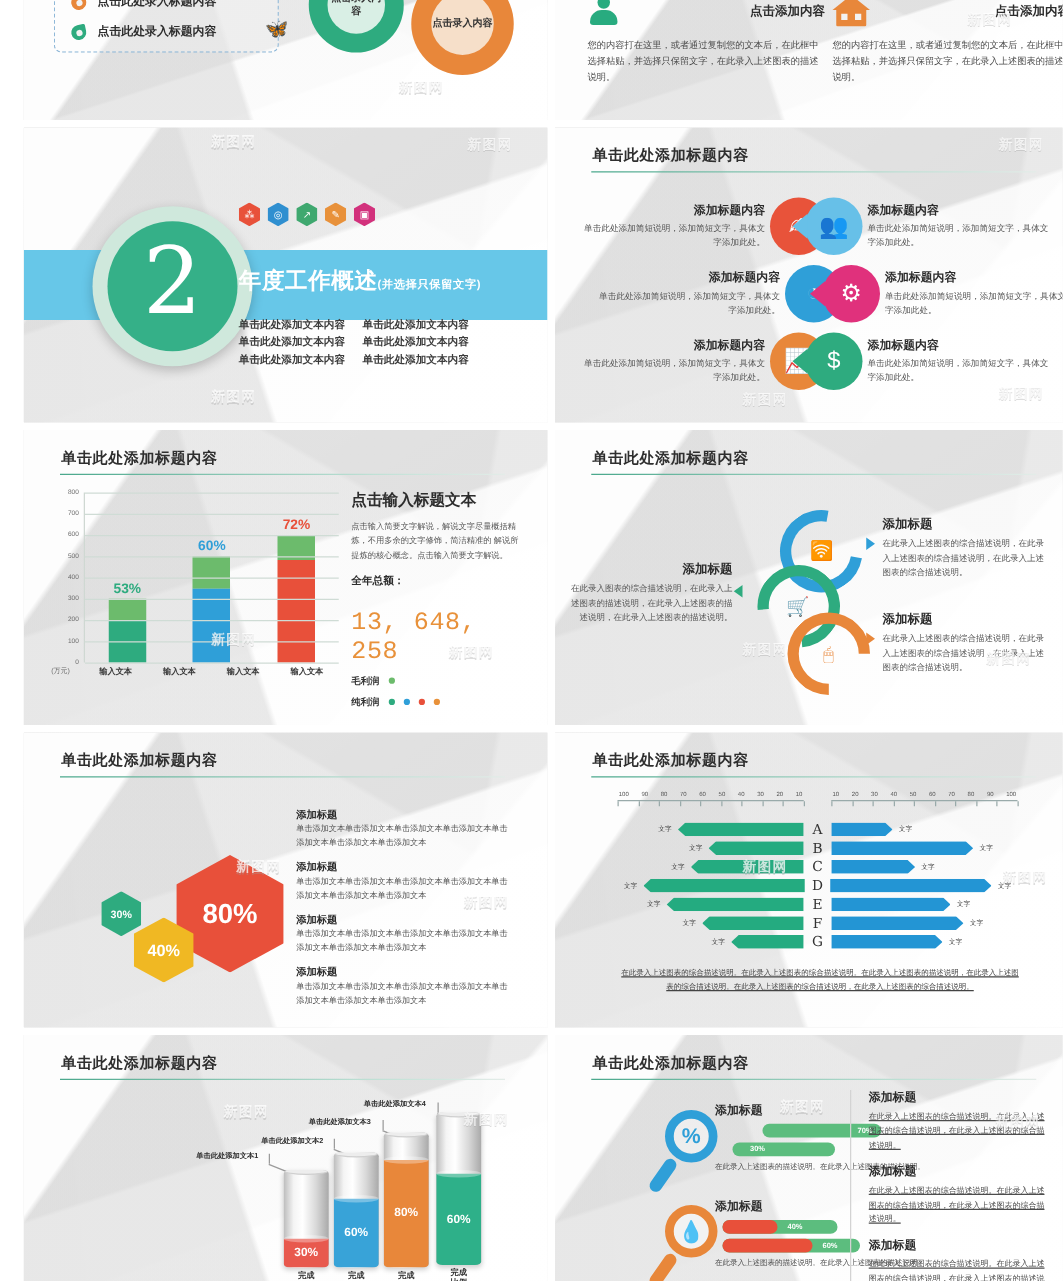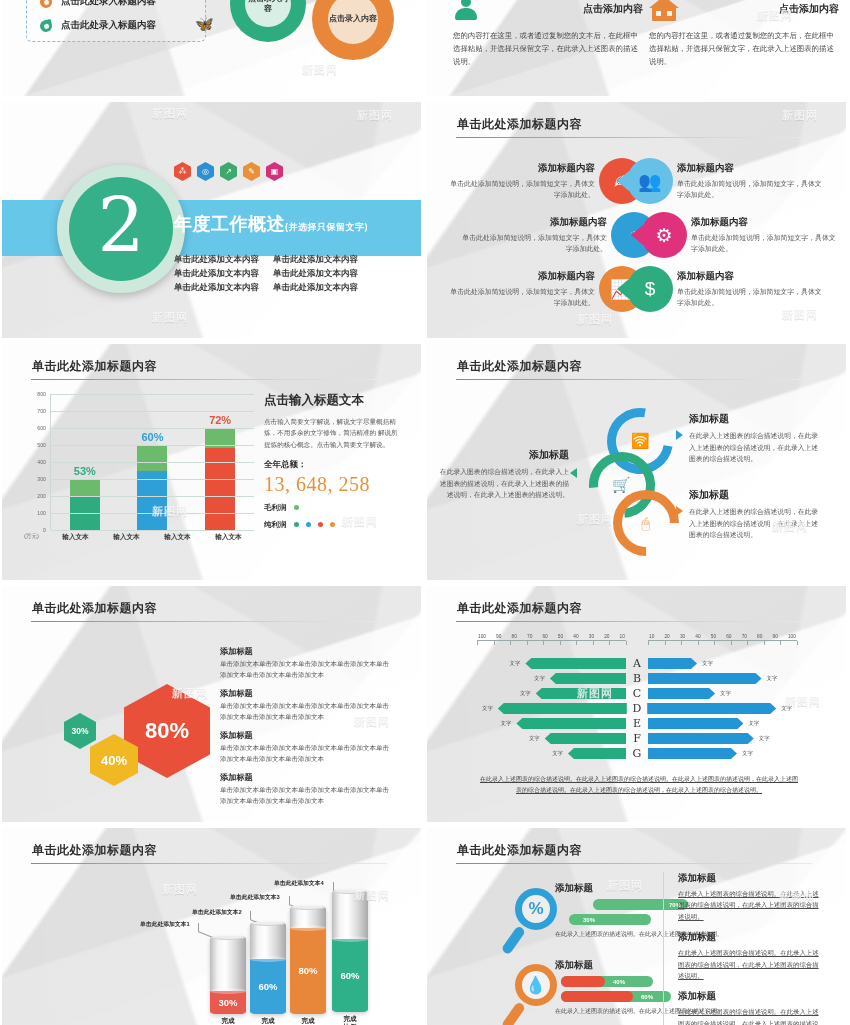--- a/index.html
+++ b/index.html
@@ -2,21 +2,21 @@
 <html><head>
 <meta charset="utf-8">
 <style>
   * { box-sizing: border-box; margin:0; padding:0; }
   body {
     width:850px; height:1025px;
     background:#ffffff;
     font-family:"Liberation Sans","DejaVu Sans",sans-serif;
     overflow:hidden;
   }
-  .grid { display:grid; grid-template-columns:419px 419px; grid-template-rows:96px 236px 236px 236px 201px; gap:6px; width:688px; height:1025px; padding:0 2px; }
+  .grid { display:grid; grid-template-columns:419px 419px; grid-template-rows:96px 236px 236px 236px 201px; gap:6px; width:688px; height:1025px; padding:0 19px; }
   .slide { position:relative; overflow:hidden; background:#f2f2f2; }
   
   .slide::before{
     content:""; position:absolute; inset:0; z-index:0;
     background:
       linear-gradient(125deg, rgba(255,255,255,.95) 18%, rgba(228,228,228,0) 19%),
       linear-gradient(-50deg, rgba(255,255,255,.85) 28%, rgba(226,226,226,0) 29%),
       linear-gradient(72deg, rgba(216,216,216,.55) 40%, rgba(255,255,255,0) 41%),
       linear-gradient(-18deg, rgba(255,255,255,.8) 55%, rgba(222,222,222,0) 56%),
       linear-gradient(160deg, rgba(214,214,214,.45) 62%, rgba(255,255,255,0) 63%),
@@ -86,21 +86,21 @@
   .bcol{width:30px;position:relative;display:flex;flex-direction:column;justify-content:flex-end;}
   .bcol .pct{position:absolute;left:50%;transform:translateX(-50%);font-size:11px;font-weight:bold;white-space:nowrap;}
   .seg-top{background:#6cbb6c;}
   .xlabels{position:absolute;left:26px;right:0;top:139px;display:flex;justify-content:space-around;}
   .xlabels span{width:30px;text-align:center;font-size:6.6px;font-weight:bold;color:#3a3a3a;}
   .unit{position:absolute;left:0;top:139px;font-size:5.6px;color:#6b6b6b;}
   .cright{position:absolute;left:262px;top:48px;width:140px;}
   .cright h3{font-size:12.5px;font-weight:bold;color:#2d2d2d;}
   .cright p.desc{font-size:6.6px;color:#555;line-height:1.72;margin-top:7px;}
   .cright .tot{font-size:8.5px;font-weight:bold;color:#2d2d2d;margin-top:9px;}
-  .cright .num{font-size:20px;color:#e8913a;font-family:Liberation Serif, serif;letter-spacing:.5px;margin-top:2px;}
+  .cright .num{font-size:20px;color:#e8913a;font-family:Liberation Mono, monospace;letter-spacing:.5px;margin-top:16px;}
   .leg{display:flex;align-items:center;gap:7px;margin-top:7px;font-size:7.5px;font-weight:bold;color:#333;}
   .dot{width:5px;height:5px;border-radius:50%;display:inline-block;}
 
   
   .ring{position:absolute;width:66px;height:66px;border-radius:50%;border:9px solid var(--c);
         border-right-color:transparent;display:flex;align-items:center;justify-content:center;color:var(--c);font-size:18px;}
   .cap{position:absolute;width:130px;}
   .cap h4{font-size:10px;font-weight:bold;color:#2c2c2c;margin-bottom:4px;}
   .cap p{font-size:6.8px;color:#555;line-height:1.7;}
   .tri{position:absolute;width:0;height:0;border-top:5px solid transparent;border-bottom:5px solid transparent;}

